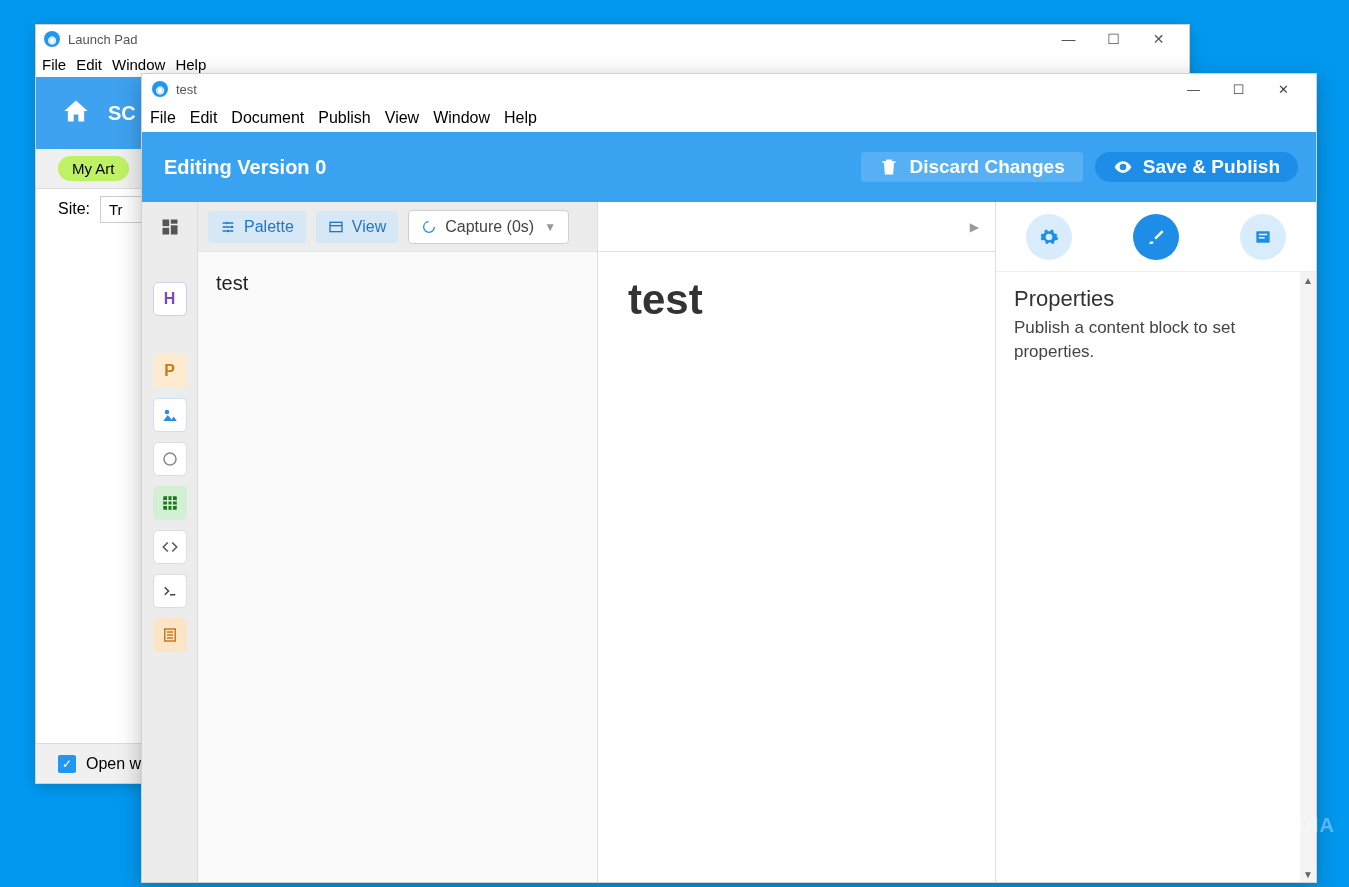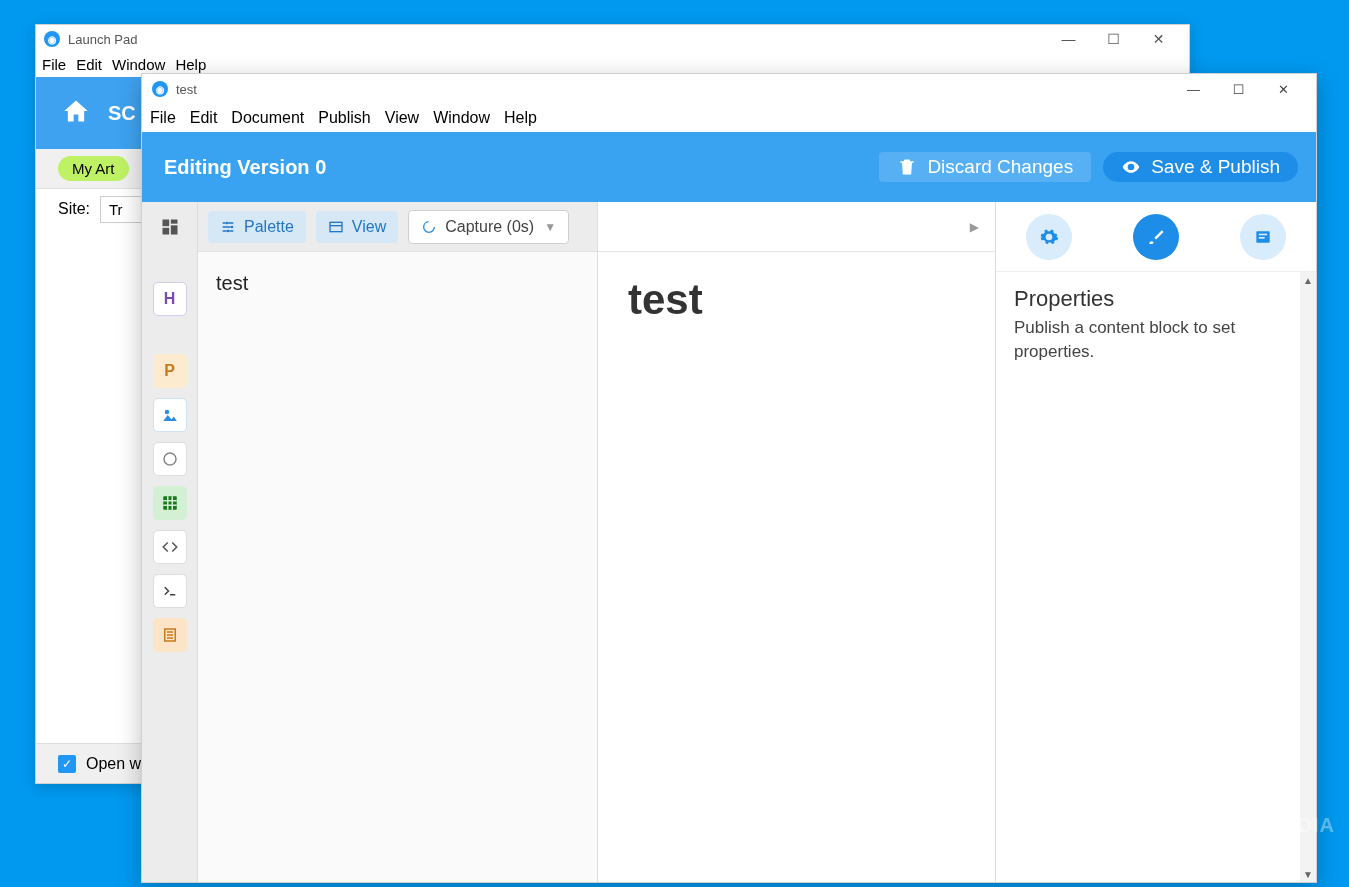--- a/index.html
+++ b/index.html
@@ -89,21 +89,21 @@
 
 .fg-actionbar {
   background:#39a3f1; height:70px;
   display:flex; align-items:center;
   padding:0 18px; gap:12px;
 }
 .fg-actionbar .editing-label { color:#fff; font-size:20px; font-weight:700; margin-left:4px; flex:0 0 auto;}
 .fg-actionbar .spacer { flex:1; }
 .fg-action-btn {
   display:flex; align-items:center; gap:10px;
-  color:#fff; font-size:19px; font-weight:400;
+  color:#fff; font-size:19px; font-weight:700;
   background:rgba(255,255,255,0.15);
   border-radius:4px; padding:4px 18px;
 }
 .fg-action-btn.primary { background:#1d8de8;border-radius:21px; }
 .fg-action-btn svg { width:20px; height:20px; fill:#fff; }
 
 .fg-body { flex:1; display:flex; overflow:hidden; }
 
 
 .icon-rail { width:56px; background:#ececec; display:flex; flex-direction:column; align-items:center; padding-top:8px; gap:10px; border-right:1px solid #ddd;}

